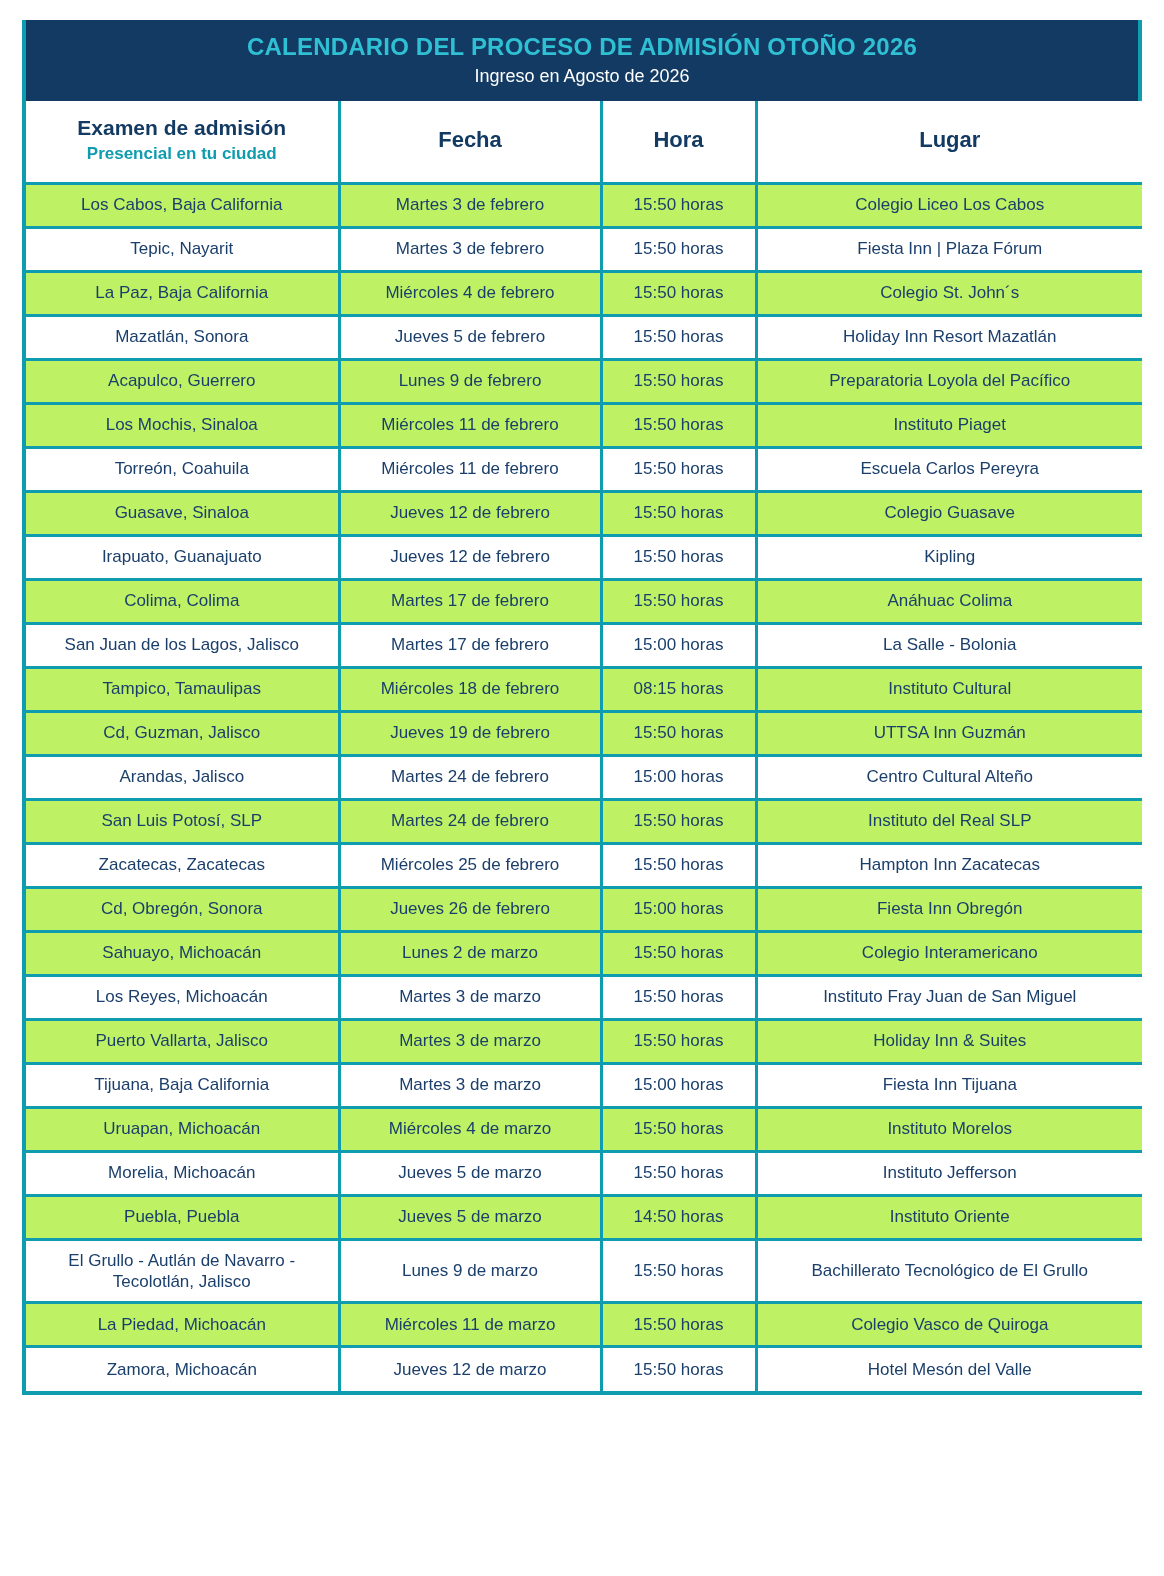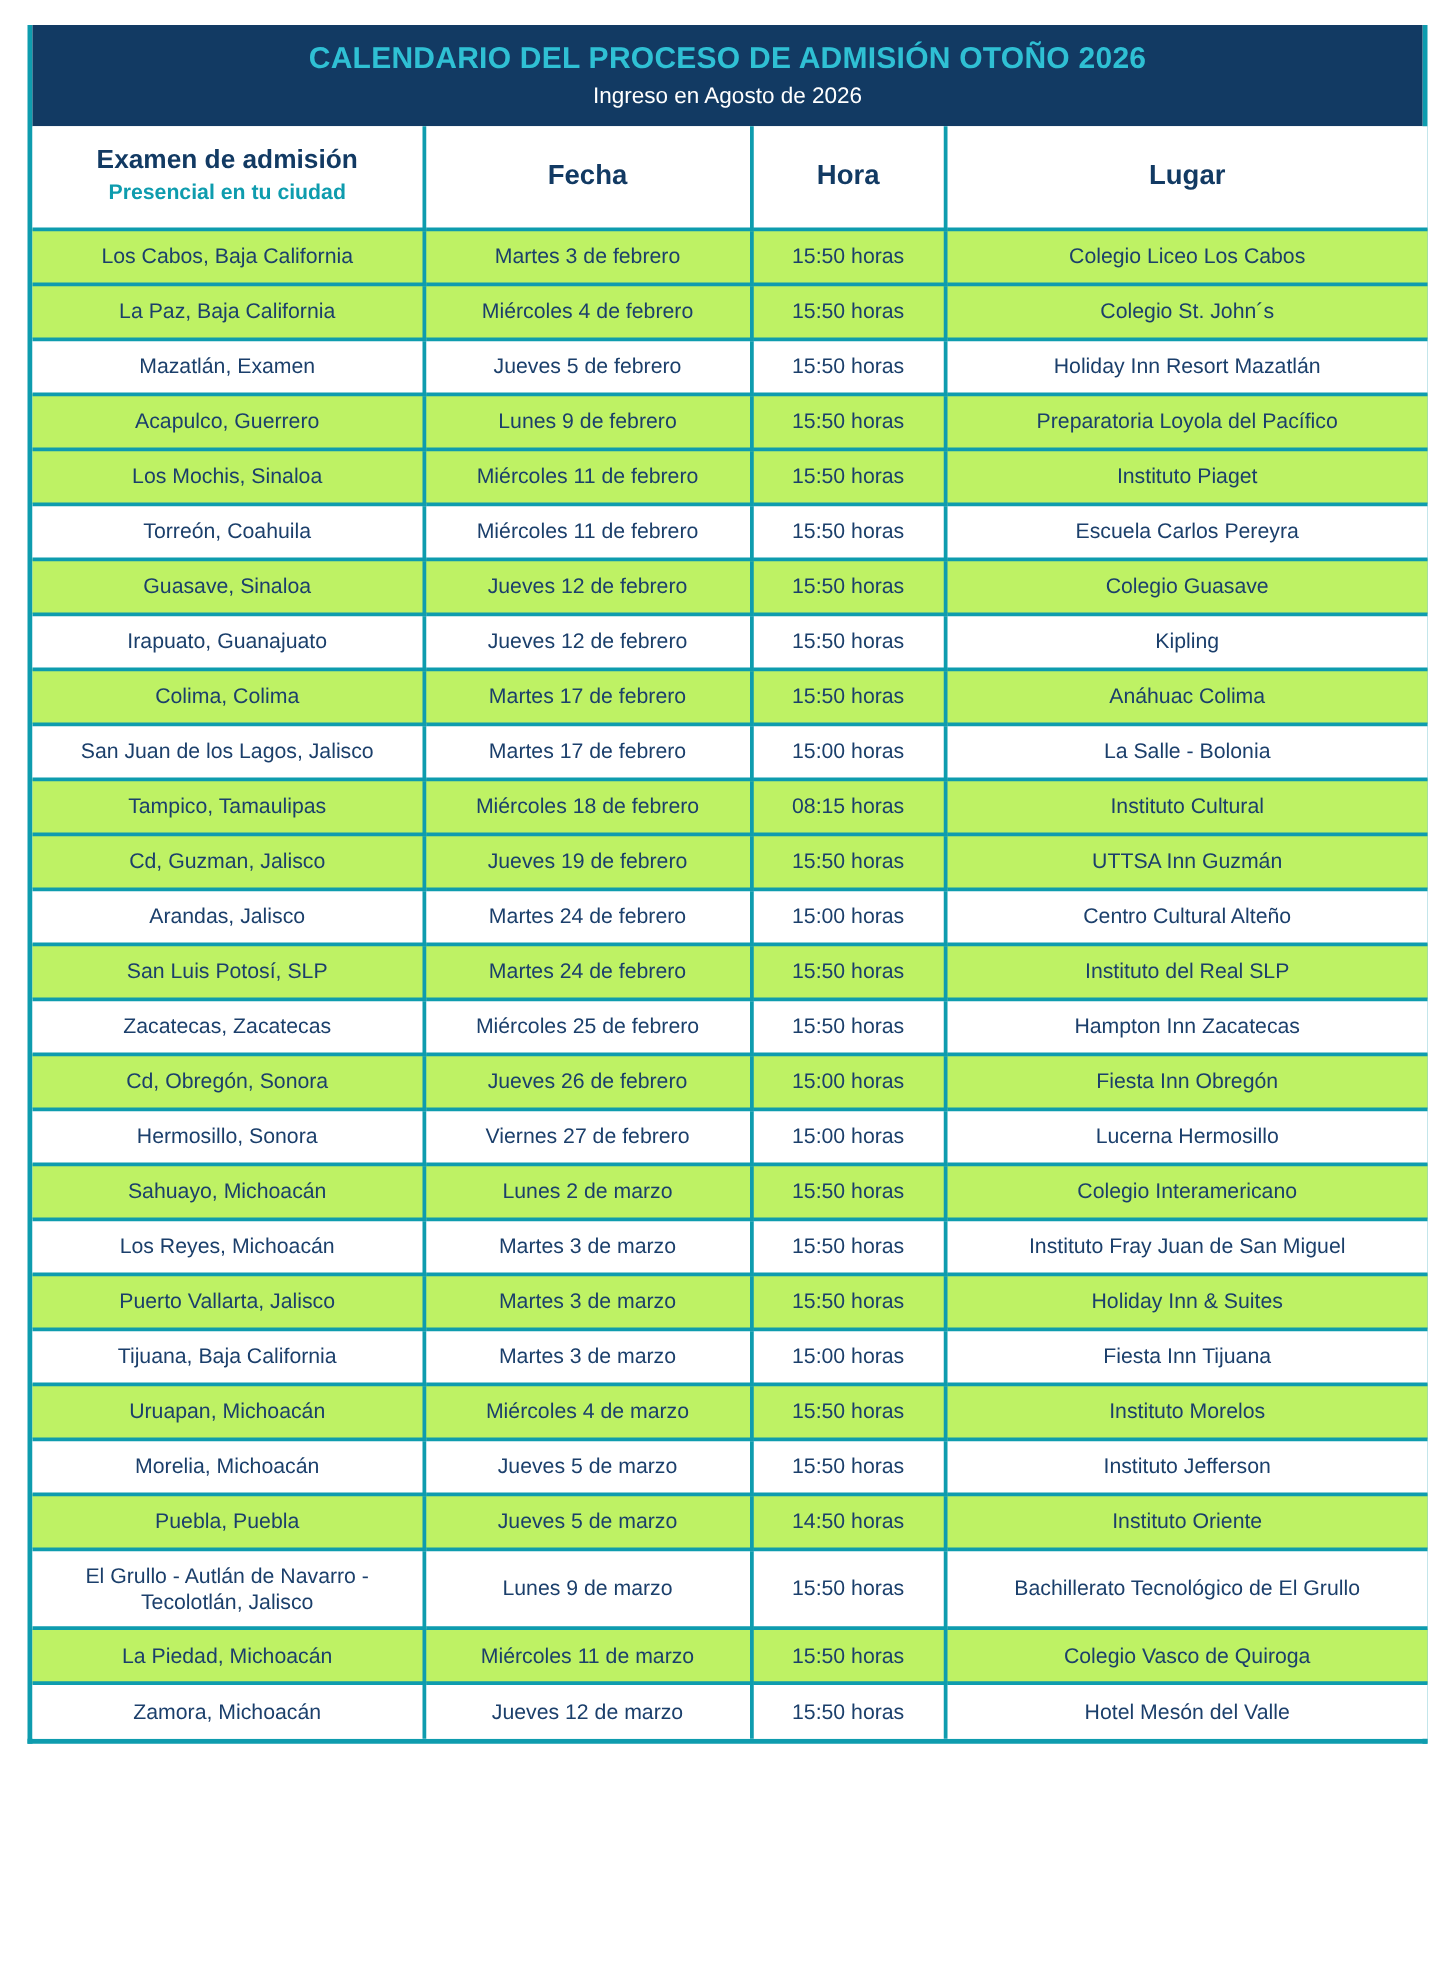--- a/index.html
+++ b/index.html
@@ -153,28 +153,34 @@
           </th>
         </tr>
       </thead>
       <tbody id="calendar-body">
           <tr class="shade">
             <td>Los Cabos, Baja California</td>
             <td>Martes 3 de febrero</td>
             <td>15:50 horas</td>
             <td>Colegio Liceo Los Cabos</td>
           </tr>
+          <tr class="plain">
+            <td>Tepic, Nayarit</td>
+            <td>Martes 3 de febrero</td>
+            <td>15:50 horas</td>
+            <td>Fiesta Inn | Plaza Fórum</td>
+          </tr>
           <tr class="shade">
             <td>La Paz, Baja California</td>
             <td>Miércoles 4 de febrero</td>
             <td>15:50 horas</td>
             <td>Colegio St. John´s</td>
           </tr>
           <tr class="plain">
-            <td>Mazatlán, Examen</td>
+            <td>Mazatlán, Sonora</td>
             <td>Jueves 5 de febrero</td>
             <td>15:50 horas</td>
             <td>Holiday Inn Resort Mazatlán</td>
           </tr>
           <tr class="shade">
             <td>Acapulco, Guerrero</td>
             <td>Lunes 9 de febrero</td>
             <td>15:50 horas</td>
             <td>Preparatoria Loyola del Pacífico</td>
           </tr>
@@ -243,26 +249,20 @@
             <td>Miércoles 25 de febrero</td>
             <td>15:50 horas</td>
             <td>Hampton Inn Zacatecas</td>
           </tr>
           <tr class="shade">
             <td>Cd, Obregón, Sonora</td>
             <td>Jueves 26 de febrero</td>
             <td>15:00 horas</td>
             <td>Fiesta Inn Obregón</td>
           </tr>
-          <tr class="plain">
-            <td>Hermosillo, Sonora</td>
-            <td>Viernes 27 de febrero</td>
-            <td>15:00 horas</td>
-            <td>Lucerna Hermosillo</td>
-          </tr>
           <tr class="shade">
             <td>Sahuayo, Michoacán</td>
             <td>Lunes 2 de marzo</td>
             <td>15:50 horas</td>
             <td>Colegio Interamericano</td>
           </tr>
           <tr class="plain">
             <td>Los Reyes, Michoacán</td>
             <td>Martes 3 de marzo</td>
             <td>15:50 horas</td>

